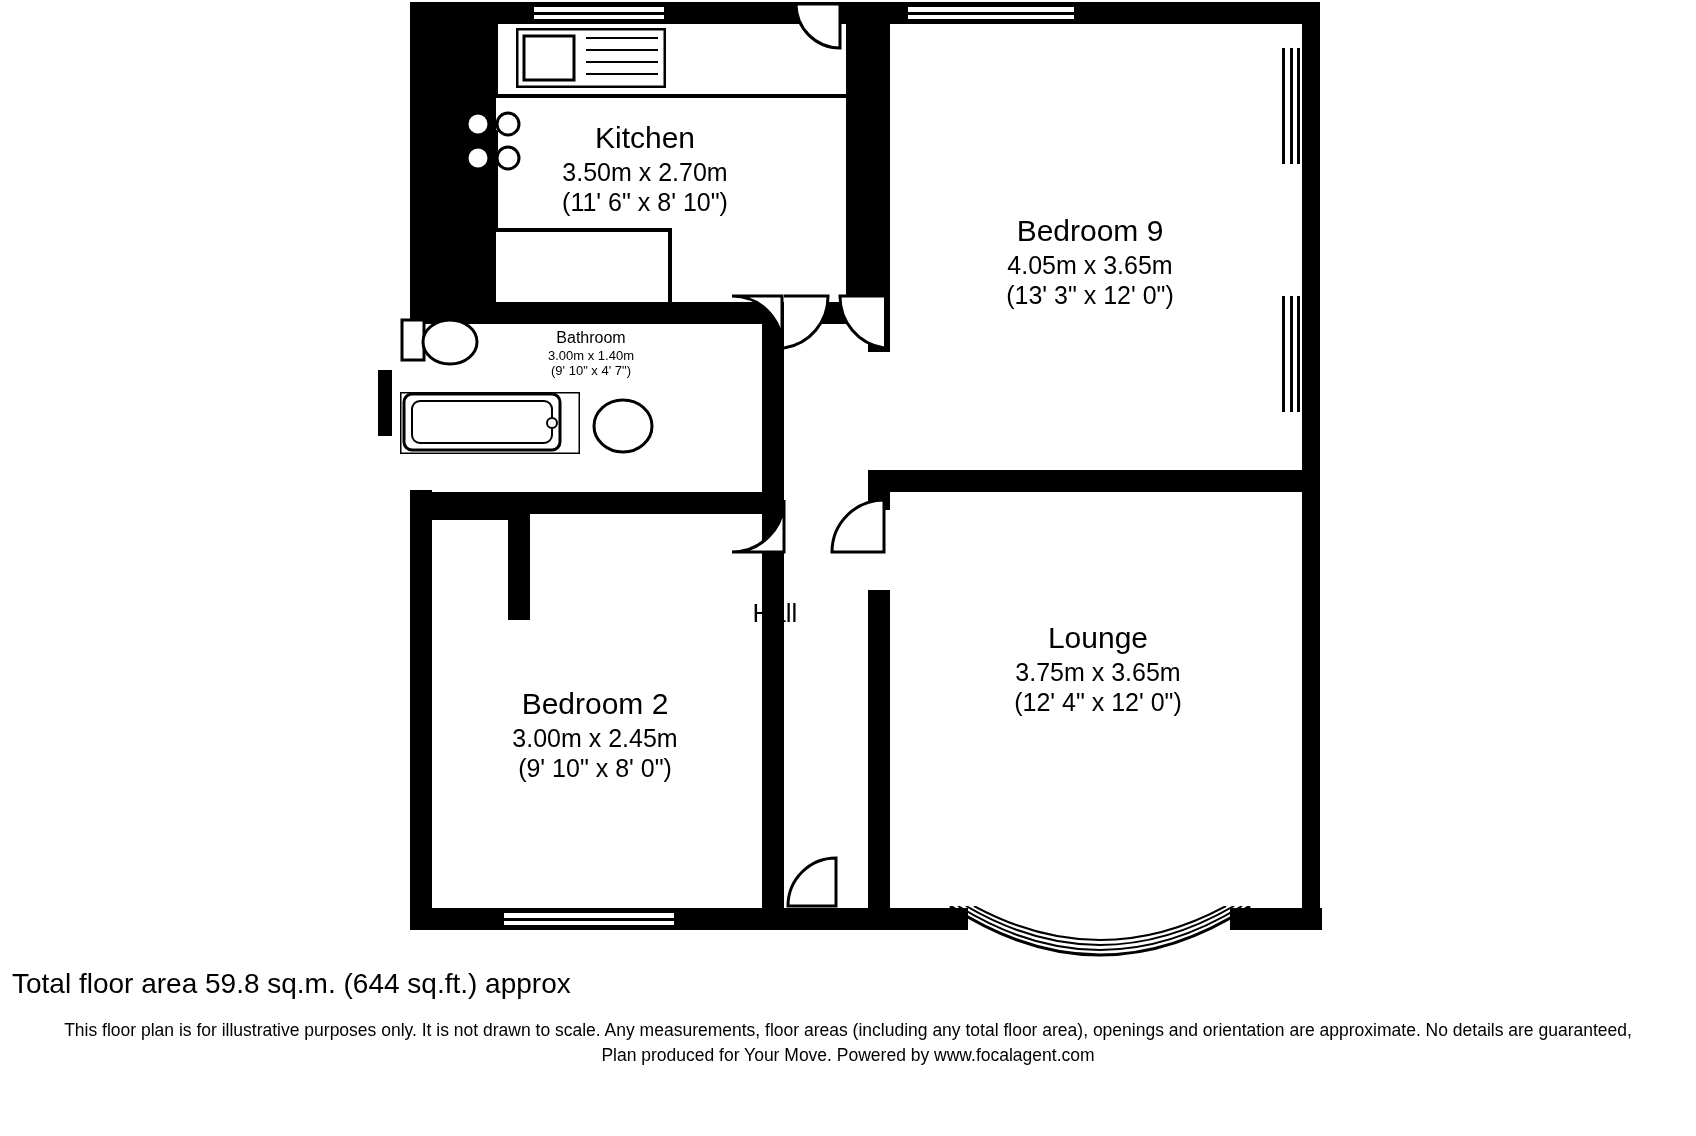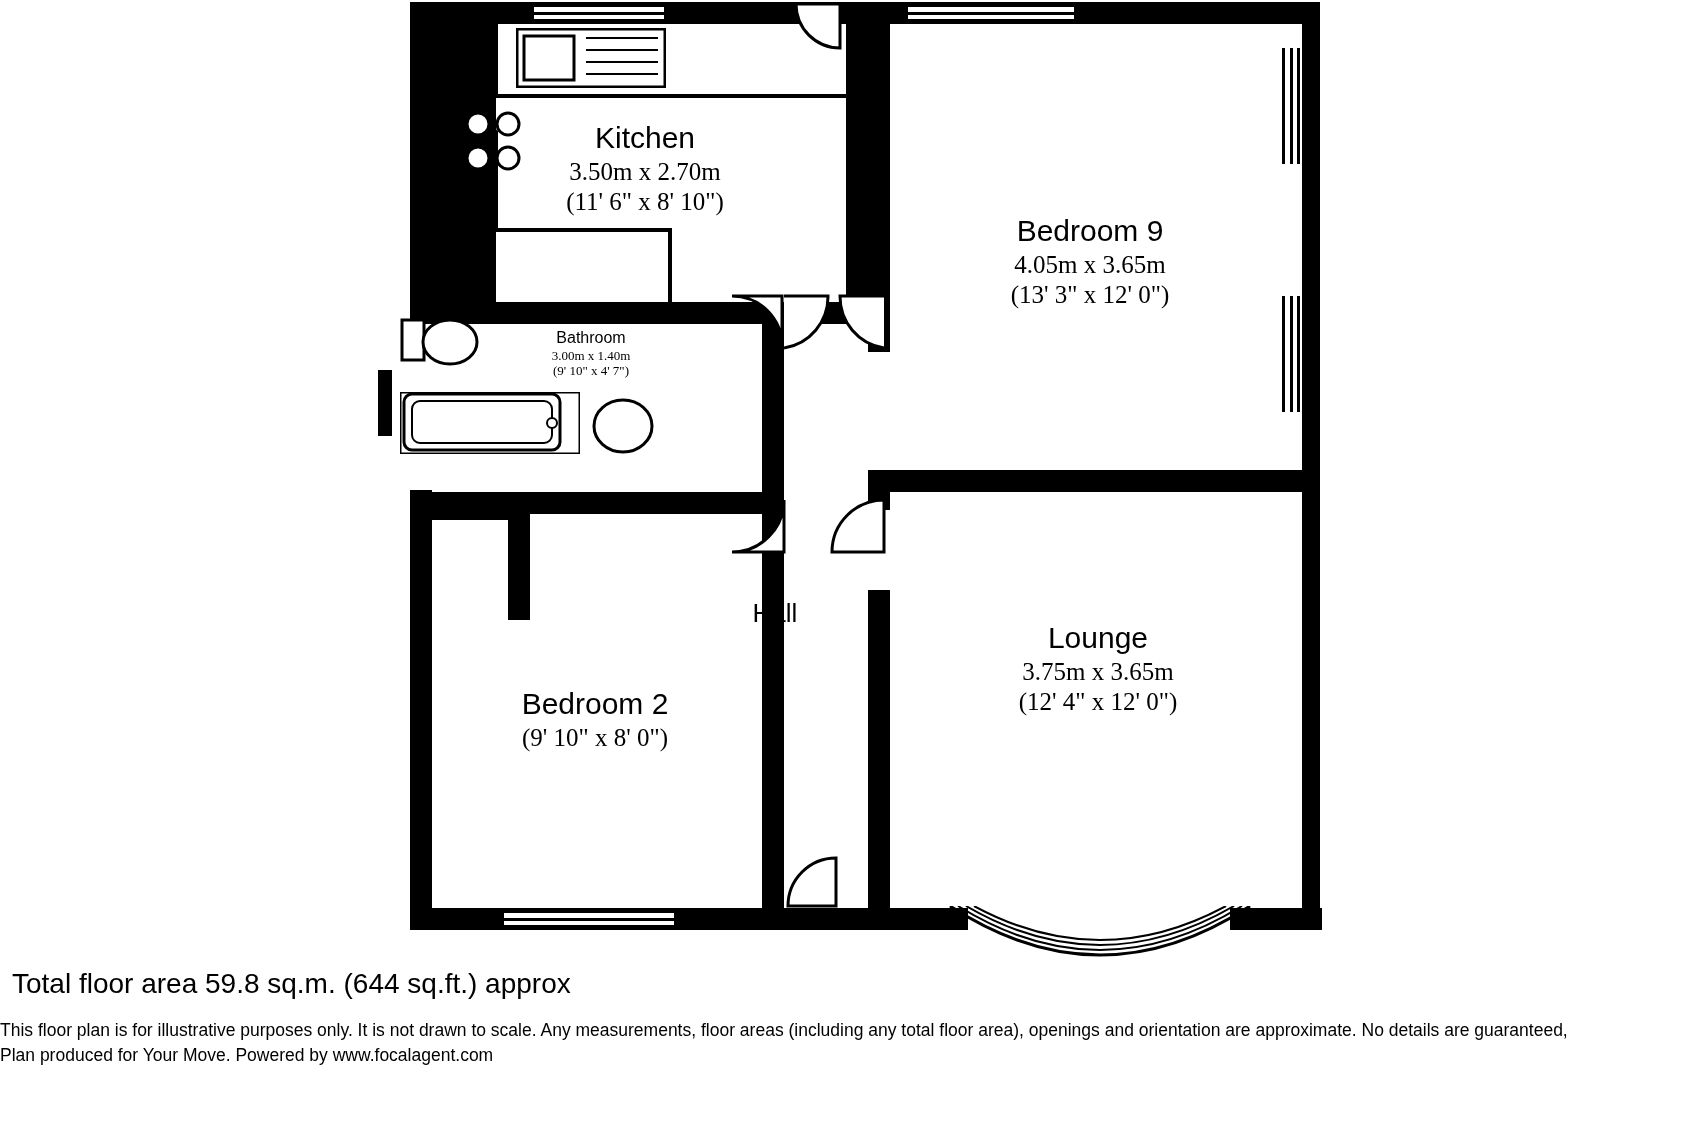--- a/index.html
+++ b/index.html
@@ -37,21 +37,20 @@
     white-space: nowrap;
   }
   .label .name {
     display: block;
     font-size: 30px;
     font-weight: 400;
   }
   .label .dim {
     display: block;
     font-size: 25px;
-    font-family: Liberation Serif, serif;
   }
   .label.small .name { font-size: 16px; }
   .label.small .dim { font-size: 13px; }
   .label.plain .name { font-size: 26px; }
 
   .footer {
     position: absolute;
     left: 0;
     top: 940px;
     width: 1696px;
@@ -60,21 +59,21 @@
     position: absolute;
     left: 12px;
     top: 28px;
     font-size: 28px;
   }
   .disclaimer {
     position: absolute;
     left: 0;
     top: 78px;
     width: 1696px;
-    text-align: left;
+    text-align: center;
     font-size: 17.5px;
     line-height: 1.45;
   }
   .disclaimer span { display: block; }
 
   
   .window {
     position: absolute;
     background: #ffffff;
     box-sizing: border-box;
@@ -267,20 +266,21 @@
   </div>
 
   <div class="label" style="left:868px; top:620px; width:460px;">
     <span class="name">Lounge</span>
     <span class="dim">3.75m x 3.65m</span>
     <span class="dim">(12' 4" x 12' 0")</span>
   </div>
 
   <div class="label" style="left:370px; top:686px; width:450px;">
     <span class="name">Bedroom 2</span>
+    <span class="dim">3.00m x 2.45m</span>
     <span class="dim">(9' 10" x 8' 0")</span>
   </div>
 
 </div>
 
 <div class="footer">
   <div class="total-area">Total floor area 59.8 sq.m. (644 sq.ft.) approx</div>
   <div class="disclaimer">
     <span>This floor plan is for illustrative purposes only. It is not drawn to scale. Any measurements, floor areas (including any total floor area), openings and orientation are approximate. No details are guaranteed,</span>
     <span>Plan produced for Your Move. Powered by www.focalagent.com</span>

